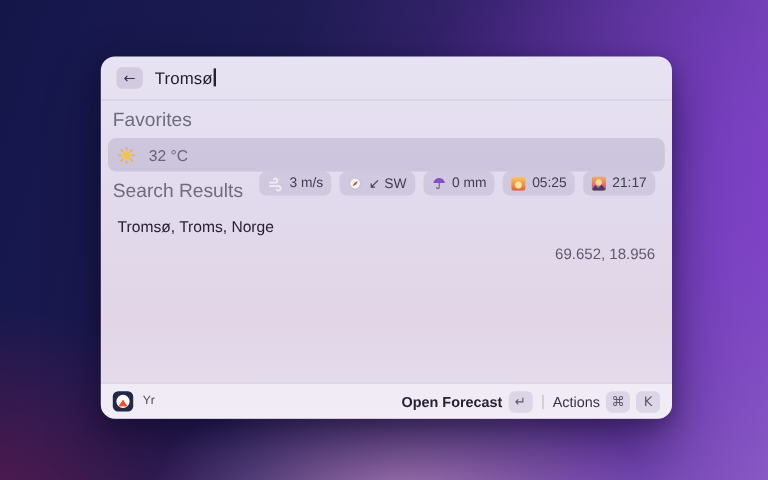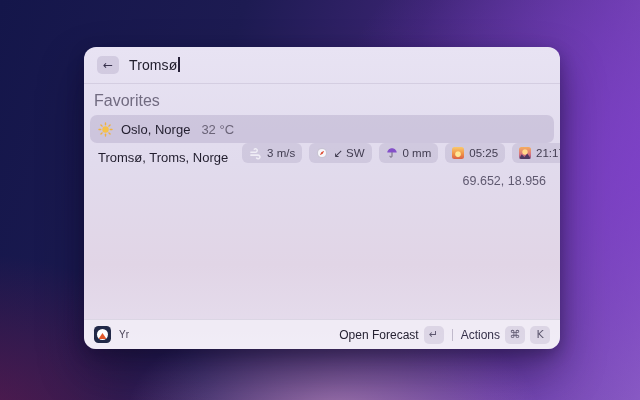--- a/index.html
+++ b/index.html
@@ -65,21 +65,21 @@
   .yr-icon { width:17px; height:17px; border-radius:4.5px; background:#222948;
     display:flex; align-items:center; justify-content:center; flex:0 0 17px; }
   .yr-circle { width:11px; height:11px; border-radius:50%; background:#ffffff;
     position:relative; overflow:hidden; }
   .yr-mountain { position:absolute; bottom:1px; left:1.5px; width:8px; height:6px;
     background:#e2582a; clip-path:polygon(50% 0, 100% 100%, 0 100%); }
   .app-name { font-size:10px; color:#4a4458; }
   .footer-right { margin-left:auto; display:flex; align-items:center; gap:8px; }
   .action { display:flex; align-items:center; gap:5px; cursor:pointer; }
   .action-label { font-size:12px; color:#35304a; }
-  .action.primary .action-label { font-weight:400; color:#262233;padding-left:32px; }
+  .action.primary .action-label { font-weight:700; color:#262233;padding-left:32px; }
   .key { min-width:20px; height:18px; padding:0 4px; border-radius:5px;
     background:rgba(99,82,135,0.14); color:#5e5870; font-size:11px; line-height:18px;
     text-align:center; font-family:"DejaVu Sans",sans-serif; }
   .vdiv { width:1px; height:12px; background:rgba(70,58,95,0.28); }
 
   svg { display:block; }
 </style>
 </head>
 <body>
 
@@ -108,21 +108,20 @@
             <line x1="1.6" y1="12" x2="4.4" y2="12"></line>
               <line x1="19.6" y1="12" x2="22.4" y2="12"></line>
             <line x1="4.7" y1="4.7" x2="6.6" y2="6.6"></line>
               <line x1="17.4" y1="17.4" x2="19.3" y2="19.3"></line>
             <line x1="4.7" y1="19.3" x2="6.6" y2="17.4"></line>
               <line x1="17.4" y1="6.6" x2="19.3" y2="4.7"></line>
           </g>
           <circle cx="12" cy="12" r="5.1" fill="#f6c24a"></circle>
         </svg>
       </span>
-      <span class="row-title">Oslo, Norge</span>
       <span class="row-subtitle">32 °C</span>
       <span class="accessories">
         <span class="badge">
           <span>
             <svg width="13" height="13" viewBox="0 0 24 24" fill="none" stroke="#efedf6" stroke-width="2.8" stroke-linecap="round">
               <path d="M3.5 9.5h9.5a3.2 3.2 0 1 0-3.2-5.4"></path>
               <path d="M3.5 15h13.5a3.4 3.4 0 1 1-3 5.4"></path>
             </svg>
           </span>
           <span>3 m/s</span>
@@ -150,20 +149,21 @@
           <span class="pic sunrise"></span>
           <span>05:25</span>
         </span>
         <span class="badge">
           <span class="pic sunset"></span>
           <span>21:17</span>
         </span>
       </span>
     </div>
 
+    <div class="section-label">Search Results</div>
 
     <div class="row">
       <span class="row-title">Tromsø, Troms, Norge</span>
       <span class="accessories">
         <span class="coords">69.652, 18.956</span>
       </span>
     </div>
 
   </div>
 

